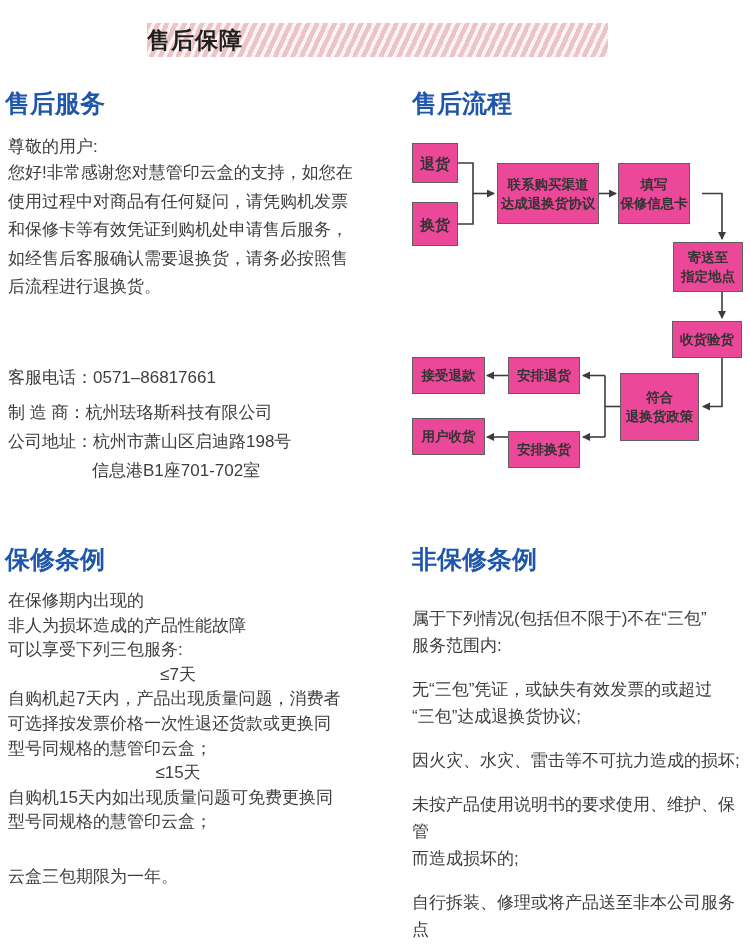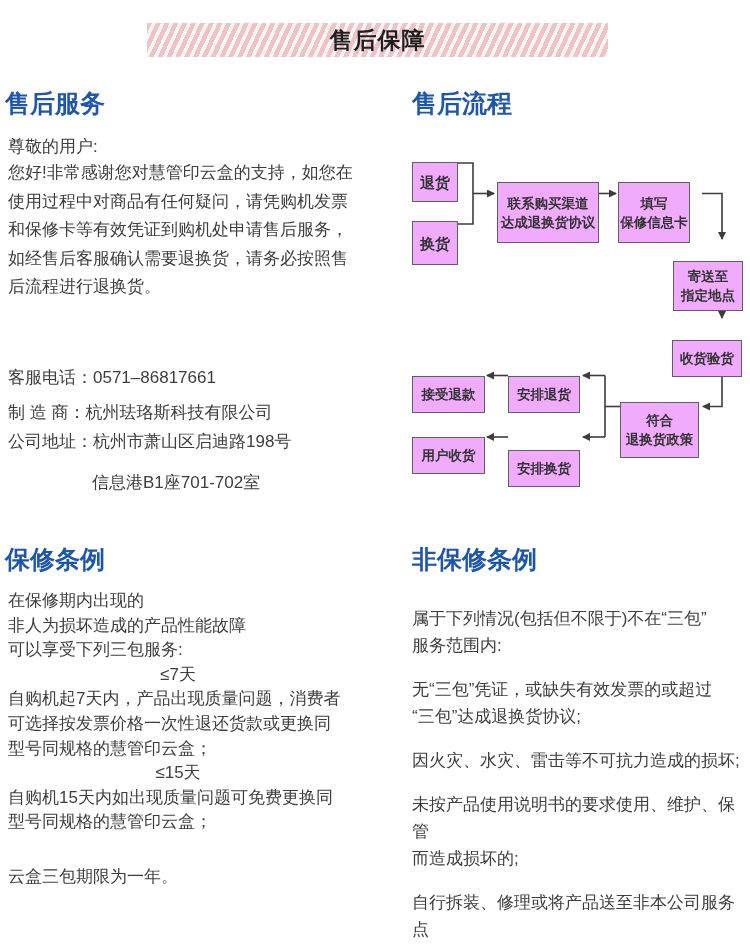--- a/index.html
+++ b/index.html
@@ -4,50 +4,50 @@
 <style>
   html,body{margin:0;padding:0;background:#fff;}
   .page{
     position:relative;width:750px;height:947px;background:#ffffff;overflow:hidden;
     font-family:"Liberation Sans","DejaVu Sans",sans-serif;color:#3d3d3d;
   }
   
   .banner{
     position:absolute;left:147px;top:23px;width:461px;height:34px;
     background:repeating-linear-gradient(115deg,#ecc3c6 0 4.5px,#fbf4f3 4.5px 8px);
-    display:flex;align-items:center;justify-content:center;white-space:nowrap;
+    display:flex;align-items:center;justify-content:space-between;white-space:nowrap;
   }
   .banner-zh{font-size:23px;font-weight:700;color:#1f1f1f;letter-spacing:1px;}
   .banner-en{font-size:19px;font-weight:400;color:#262626;}
   
   .h-blue{
     position:absolute;margin:0;font-size:25px;line-height:30px;font-weight:700;color:#1e56aa;white-space:nowrap;
   }
   
   .txt{position:absolute;font-size:17px;color:#3d3d3d;white-space:nowrap;}
   .para{line-height:28.5px;}
   .addr{line-height:29px;}
-  .addr .indent{padding-left:84px;margin-top:12px;}
+  .addr .indent{padding-left:84px;}
   .greeting{line-height:26px;}
   .phone{line-height:26px;}
   
   .wlines{position:absolute;left:8px;top:589px;width:340px;font-size:17px;line-height:24.6px;}
   .wlines div{white-space:nowrap;}
   .wlines .center{text-align:center;white-space:nowrap;}
   .wlines .gap{margin-top:30px;}
   
   .nw{position:absolute;left:412px;top:588px;width:335px;font-size:17px;line-height:27px;}
   .nw p{margin:0 0 17px 0;}
   
   .flow{position:absolute;left:405px;top:135px;width:345px;height:335px;}
   .flow svg{position:absolute;left:0;top:0;}
   .fbox{
-    position:absolute;box-sizing:border-box;border:1.5px solid #5f5f5f;background:#f0abfc;
+    position:absolute;box-sizing:border-box;border:1.5px solid #5f5f5f;background:#ec4899;
     display:flex;flex-direction:column;align-items:center;justify-content:center;
-    font-size:13.5px;font-weight:600;color:#333;line-height:19px;text-align:center;white-space:nowrap;margin-top:19px;
+    font-size:13.5px;font-weight:600;color:#333;line-height:19px;text-align:center;white-space:nowrap;
   }
   .fbox.big{font-size:15px;}
 </style>
 </head>
 <body>
 
 <div class="page">
 
   <div class="banner">
     <span class="banner-zh">售后保障</span>
@@ -100,21 +100,21 @@
     </div>
     <div class="fbox" style="left:213px;top:28px;width:72px;height:61px;">
       <span>填写</span>
       <span>保修信息卡</span>
     </div>
     <div class="fbox" style="left:268px;top:107px;width:70px;height:50px;">
       <span>寄送至</span>
       <span>指定地点</span>
     </div>
     <div class="fbox" style="left:267px;top:186px;width:70px;height:37px;">收货验货</div>
-    <div class="fbox" style="left:215px;top:248px;width:79px;height:56px;">
+    <div class="fbox" style="left:215px;top:238px;width:79px;height:68px;">
       <span>符合</span>
       <span>退换货政策</span>
     </div>
     <div class="fbox" style="left:103px;top:222px;width:72px;height:37px;">安排退货</div>
     <div class="fbox" style="left:7px;top:222px;width:73px;height:37px;">接受退款</div>
     <div class="fbox" style="left:103px;top:296px;width:72px;height:37px;">安排换货</div>
     <div class="fbox" style="left:7px;top:283px;width:73px;height:37px;">用户收货</div>
   </div>
 
   <h2 class="h-blue" style="left:5px;top:544px;">保修条例</h2>

